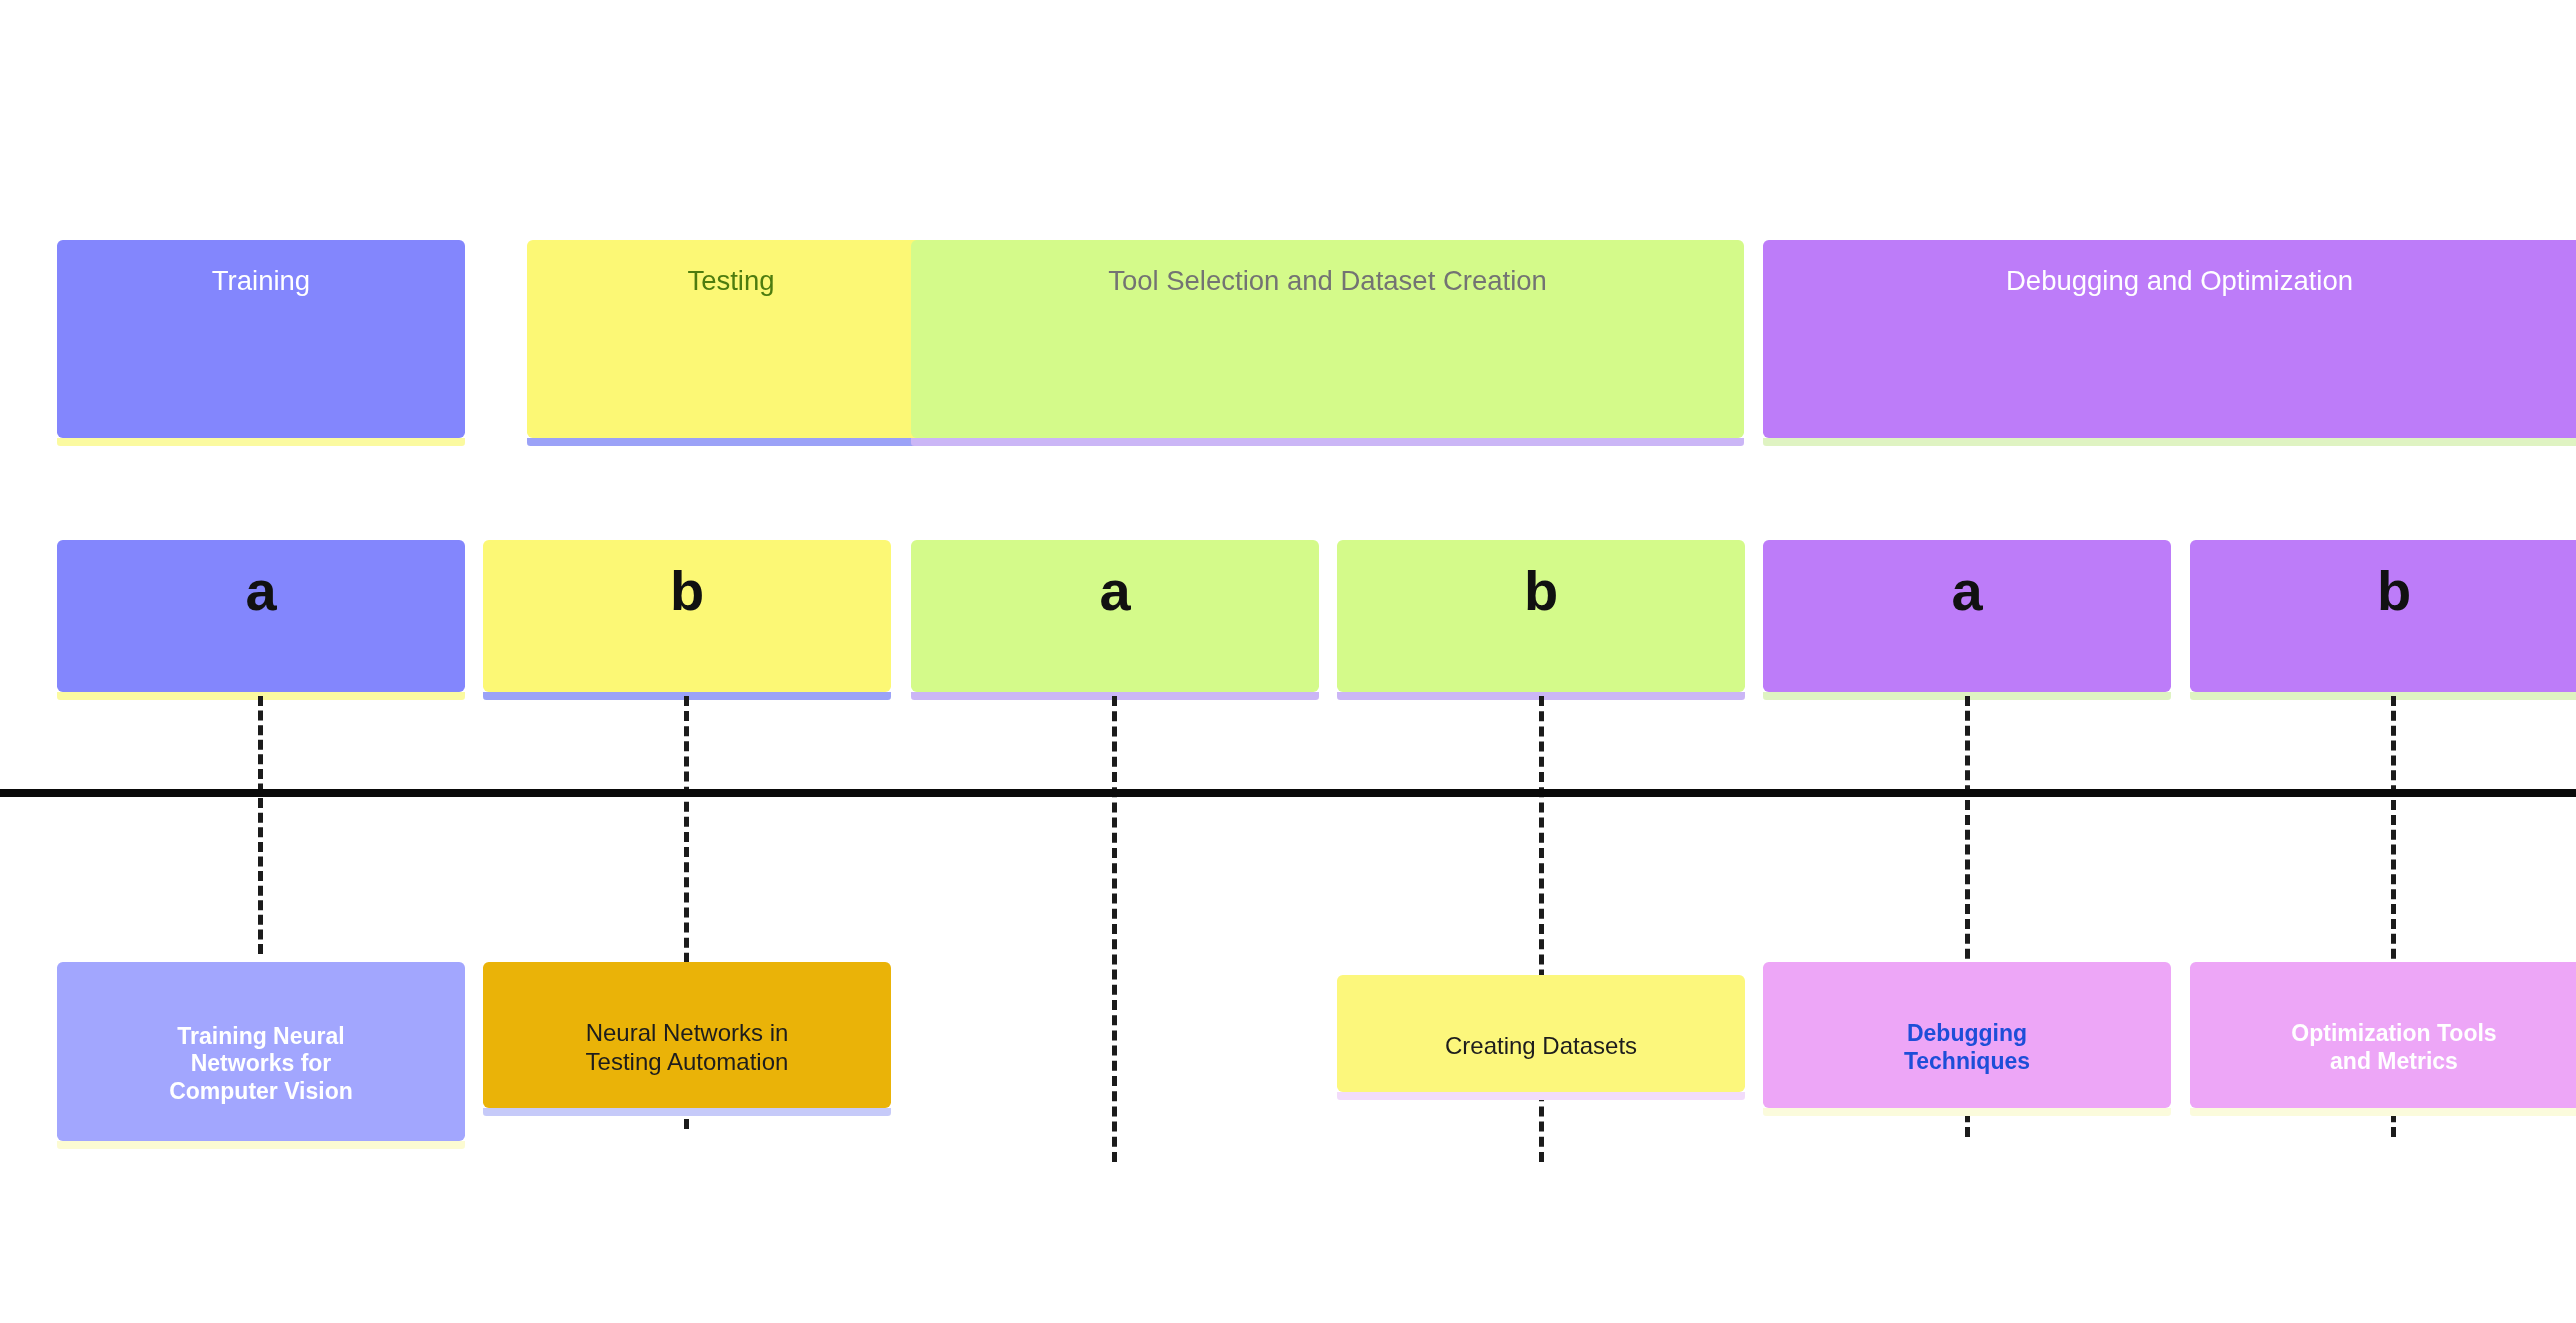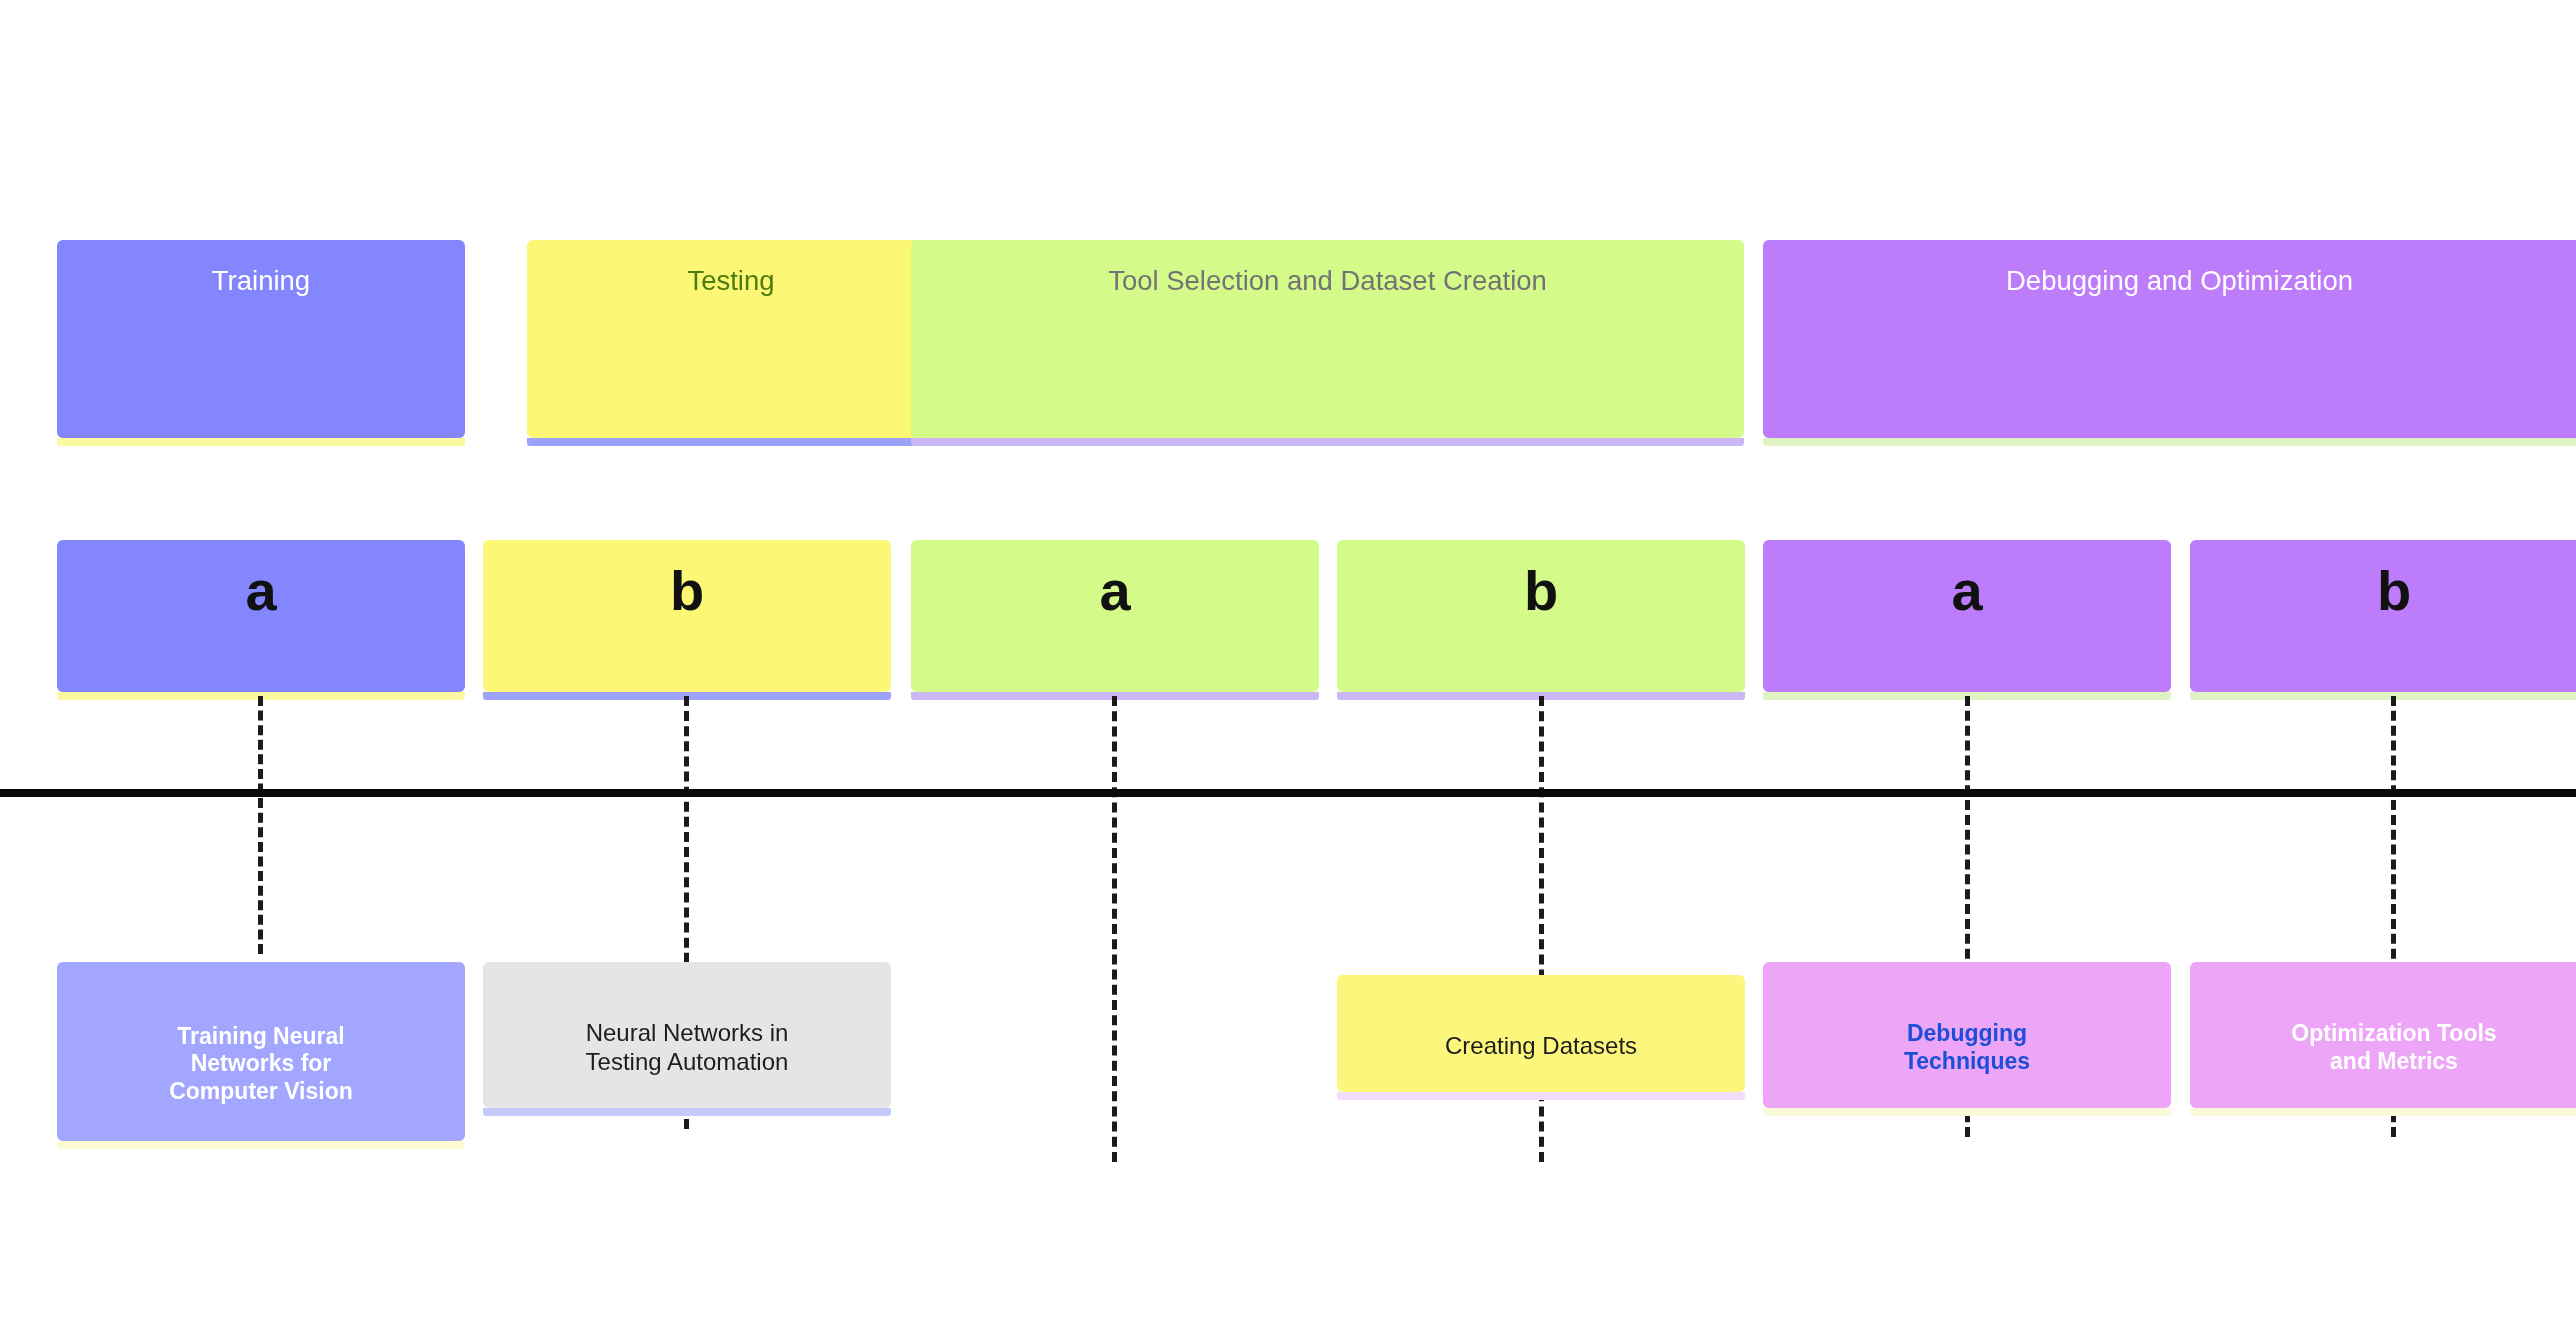--- a/index.html
+++ b/index.html
@@ -146,21 +146,21 @@
   <div class="dashed" id="c5" style="left: 2391px; top: 696px; height: 441px;"></div>
 
   <div class="axis" id="axis" style="top: 789px; background: rgb(10, 10, 10);"></div>
 
   <div class="node row3 bold" id="t0" style="left: 57px; top: 962px; width: 408px; height: 179px; background: rgb(162, 166, 254); color: rgb(255, 255, 255);">
     <span class="strip" style="background: rgb(252, 251, 210);"></span>
     <span class="label">Training Neural
 Networks for
 Computer Vision</span>
   </div>
-  <div class="node row3" id="t1" style="left: 483px; top: 962px; width: 408px; height: 146px; background: #e5e5e5; color: rgb(29, 29, 29);">
+  <div class="node row3" id="t1" style="left: 483px; top: 962px; width: 408px; height: 146px; background: #eab308; color: rgb(29, 29, 29);">
     <span class="strip" style="background: rgb(198, 202, 249);"></span>
     <span class="label">Neural Networks in
 Testing Automation</span>
   </div>
   <div class="node row3" id="t3" style="left: 1337px; top: 975px; width: 408px; height: 117px; background: rgb(252, 247, 124); color: rgb(29, 29, 29);">
     <span class="strip" style="background: rgb(242, 220, 251);"></span>
     <span class="label">Creating Datasets</span>
   </div>
   <div class="node row3 bold" id="t4" style="left: 1763px; top: 962px; width: 408px; height: 146px; background: rgb(237, 166, 247); color: #1d4ed8;">
     <span class="strip" style="background: rgb(251, 251, 220);"></span>

